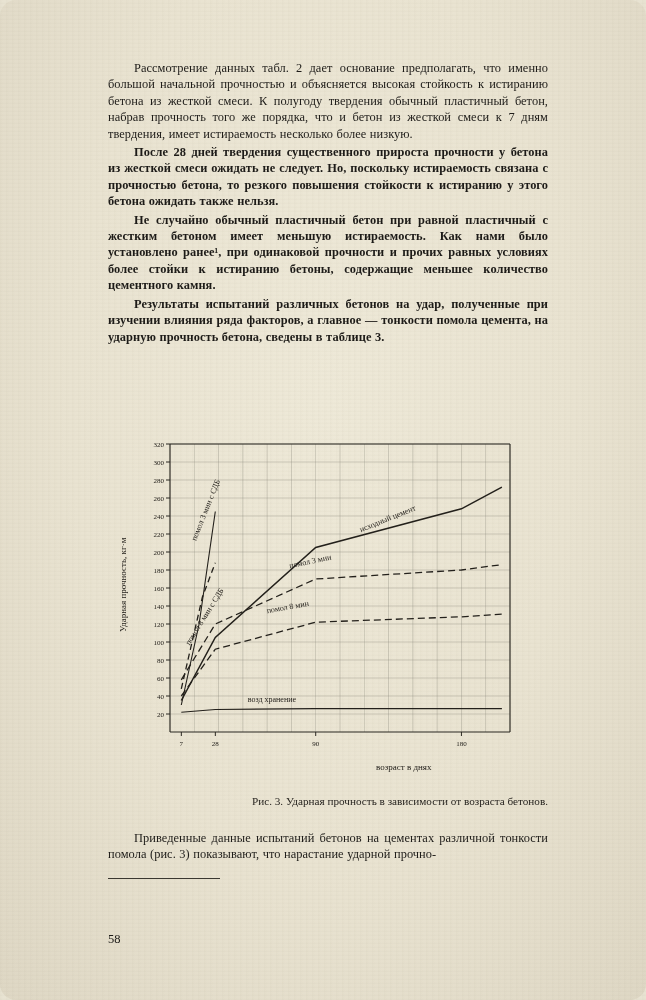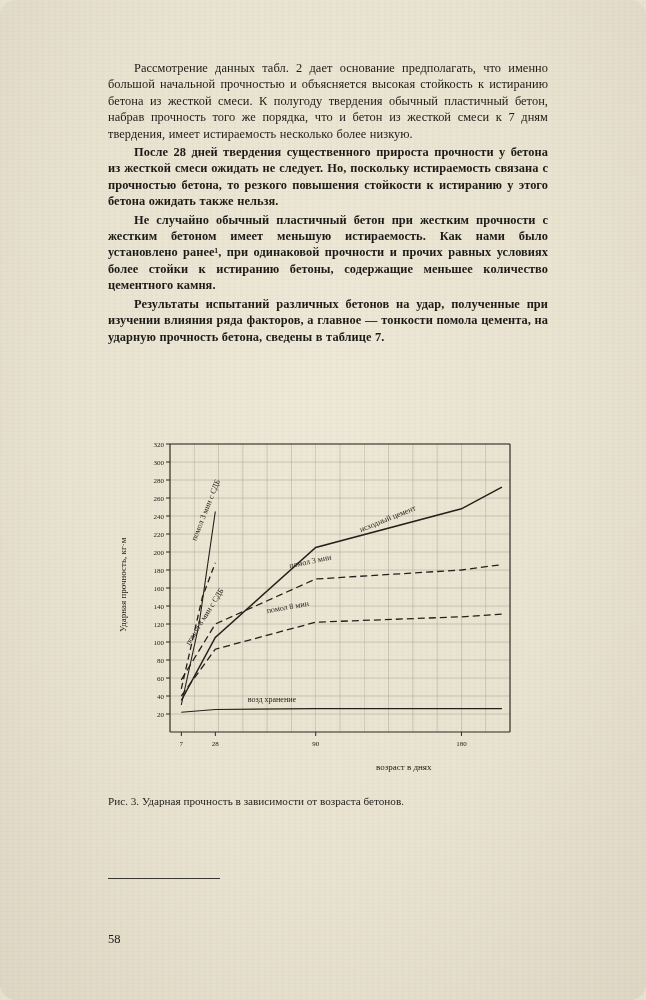--- a/index.html
+++ b/index.html
@@ -45,21 +45,21 @@
     top:432px;
     width:440px;
   }
   .figure{
     position:relative;
     width:440px;height:355px;
   }
   .figcap{
     position:absolute;
     left:108px;top:795px;width:440px;
-    text-align:left;
+    text-align:right;
     font-size:11.2px;
     color:#221f1b;
   }
   .after{
     position:absolute;
     left:108px;top:830px;width:440px;
   }
   .fn-rule{
     position:absolute;
     left:108px;top:878px;
@@ -97,22 +97,22 @@
 </style>
 </head>
 <body>
 
 <div class="page">
   <div class="paper-noise"></div>
 
   <div class="content">
     <p class="para">Рассмотрение данных табл. 2 дает  основание  предполагать,  что именно большой начальной прочностью и объясняется  высокая  стойкость к истиранию бетона из жесткой смеси. К полугоду твердения обычный пластичный бетон, набрав прочность того же порядка, что и бетон из жесткой смеси к 7 дням твердения, имеет истираемость несколько более низкую.</p>
     <p class="para">После 28 дней твердения существенного прироста прочности у бетона из жесткой смеси ожидать не следует. Но, поскольку   истираемость связана с прочностью бетона, то резкого повышения стойкости  к  истиранию у этого бетона ожидать также нельзя.</p>
-    <p class="para">Не случайно обычный пластичный бетон при жестким прочности с жестким бетоном имеет меньшую истираемость. Как нами было установлено ранее¹, при одинаковой прочности и прочих равных условиях более стойки к истиранию бетоны, содержащие меньшее количество цементного камня.</p>
-    <p class="para">Результаты испытаний различных бетонов на удар, полученные при изучении влияния ряда факторов, а главное — тонкости помола цемента, на ударную прочность бетона, сведены в таблице 7.</p>
+    <p class="para">Не случайно обычный пластичный бетон при равной пластичный с жестким бетоном имеет меньшую истираемость. Как нами было установлено ранее¹, при одинаковой прочности и прочих равных условиях более стойки к истиранию бетоны, содержащие меньшее количество цементного камня.</p>
+    <p class="para">Результаты испытаний различных бетонов на удар, полученные при изучении влияния ряда факторов, а главное — тонкости помола цемента, на ударную прочность бетона, сведены в таблице 3.</p>
   </div>
 
   <div class="figwrap">
     <div class="figure">
       <svg class="chart" width="440" height="355" viewBox="0 0 440 355">
 
         <g id="grid-group">
             <line x1="62" y1="282" x2="402" y2="282" class="grid"></line>
             <line x1="62" y1="264" x2="402" y2="264" class="grid"></line>
             <line x1="62" y1="246" x2="402" y2="246" class="grid"></line>
@@ -208,17 +208,20 @@
             <text x="81.42857142857143" y="213.60000000000002" class="curvelabel" transform="rotate(-58 81.4 213.6)">помол 8 мин с СДБ</text>
           </g>
         <text id="ylabel-text" class="axtitle" transform="translate(18,200) rotate(-90)">Ударная прочность, кг·м</text>
         <text id="xlabel-text" class="axtitle" x="268" y="338">возраст в днях</text>
       </svg>
     </div>
   </div>
 
   <div class="figcap">Рис. 3. Ударная прочность в зависимости от возраста бетонов.</div>
 
+  <div class="after">
+    <p class="para">Приведенные данные испытаний   бетонов на цементах   различной тонкости помола   (рис. 3)   показывают, что нарастание   ударной прочно-</p>
+  </div>
 
   <div class="fn-rule"></div>
 
   <div class="pagenum">58</div>
 </div>
 
 </body></html>

